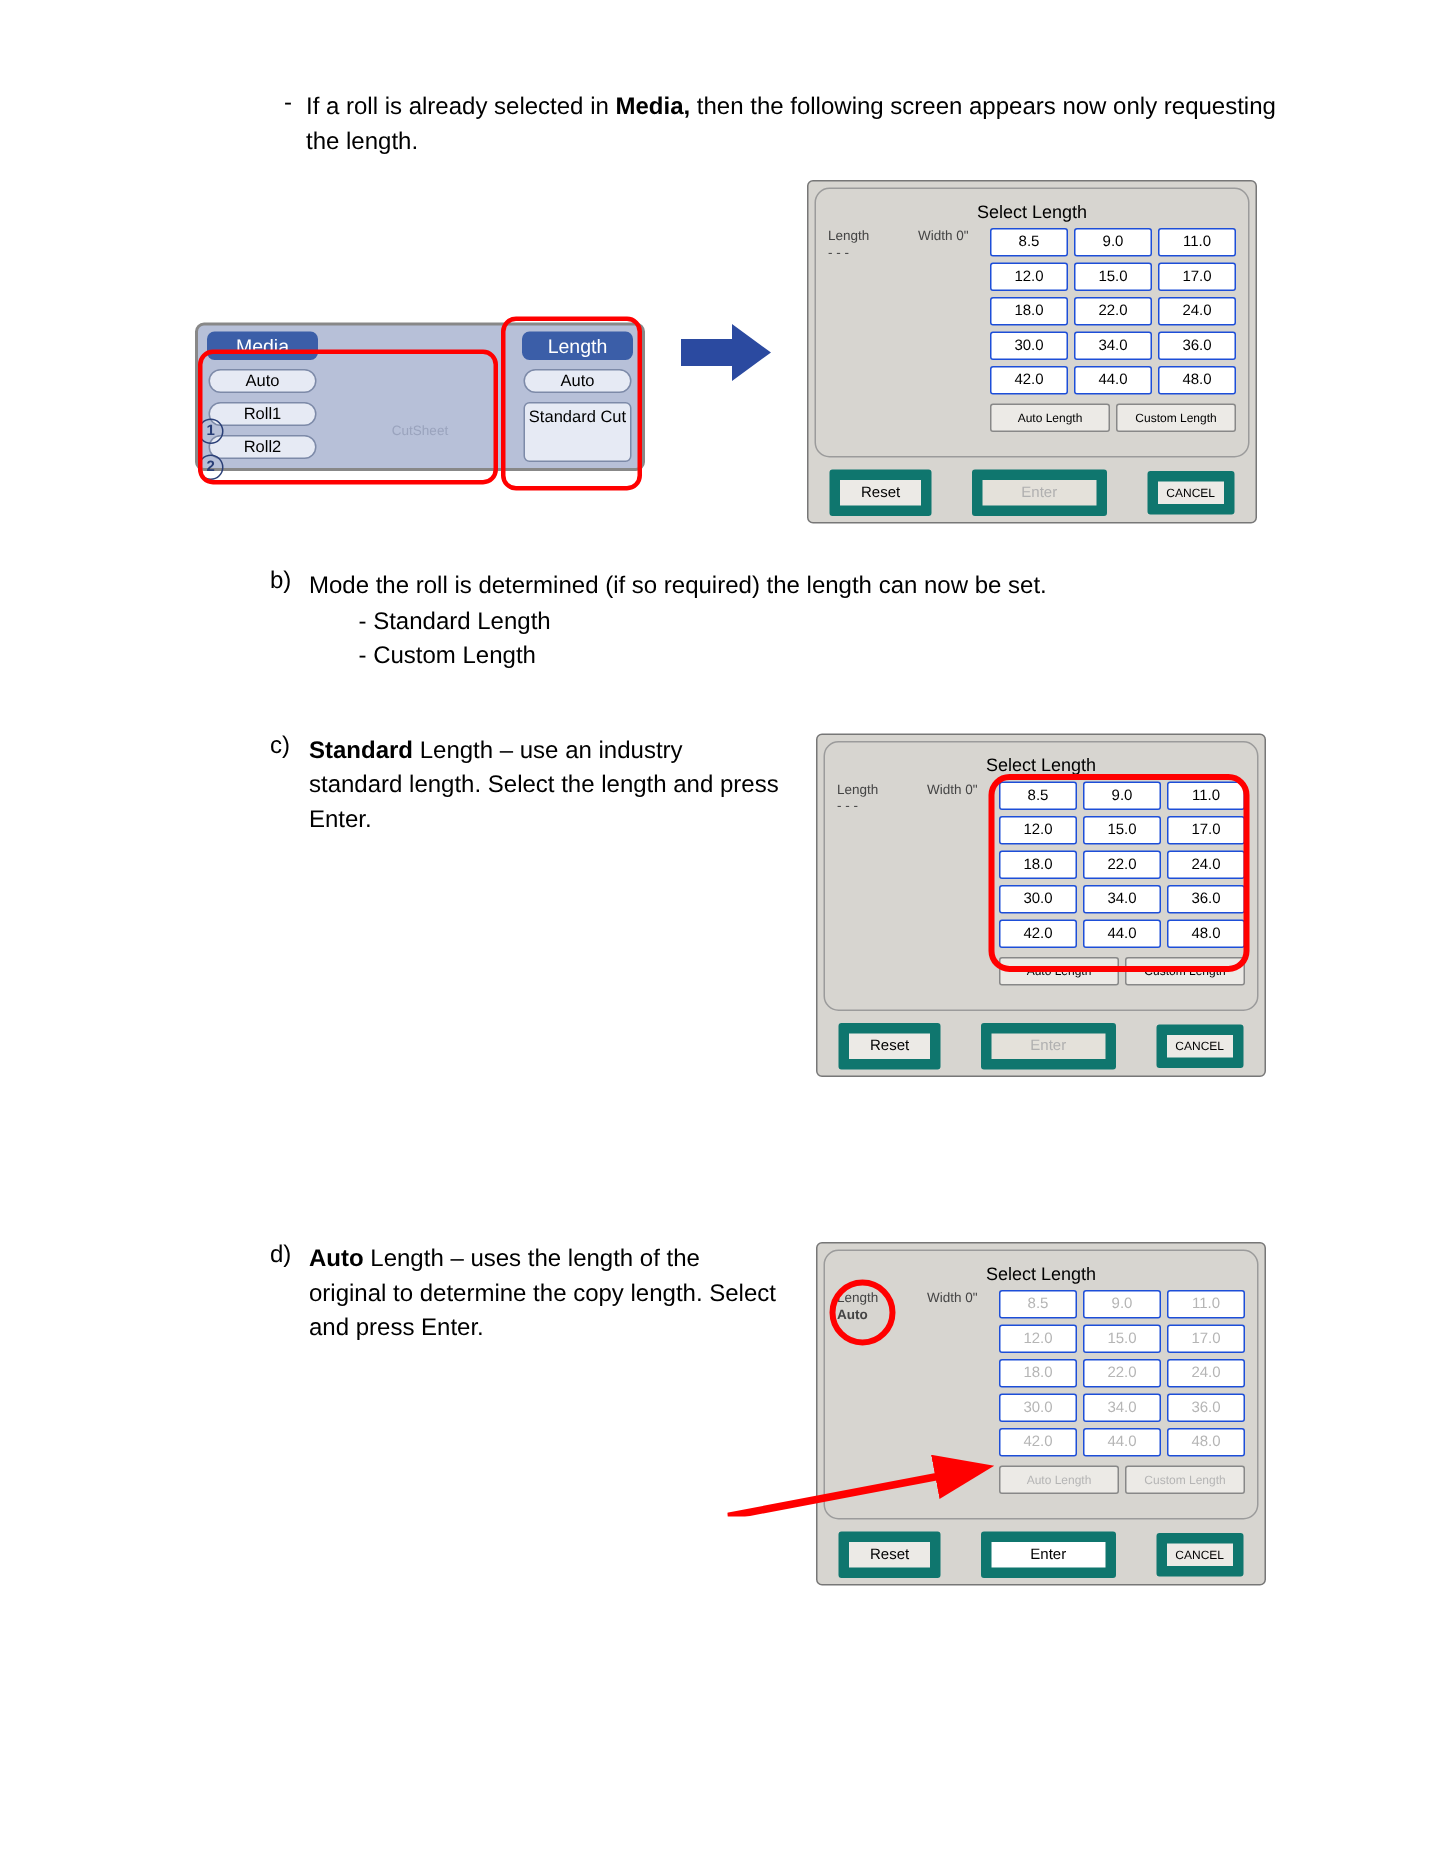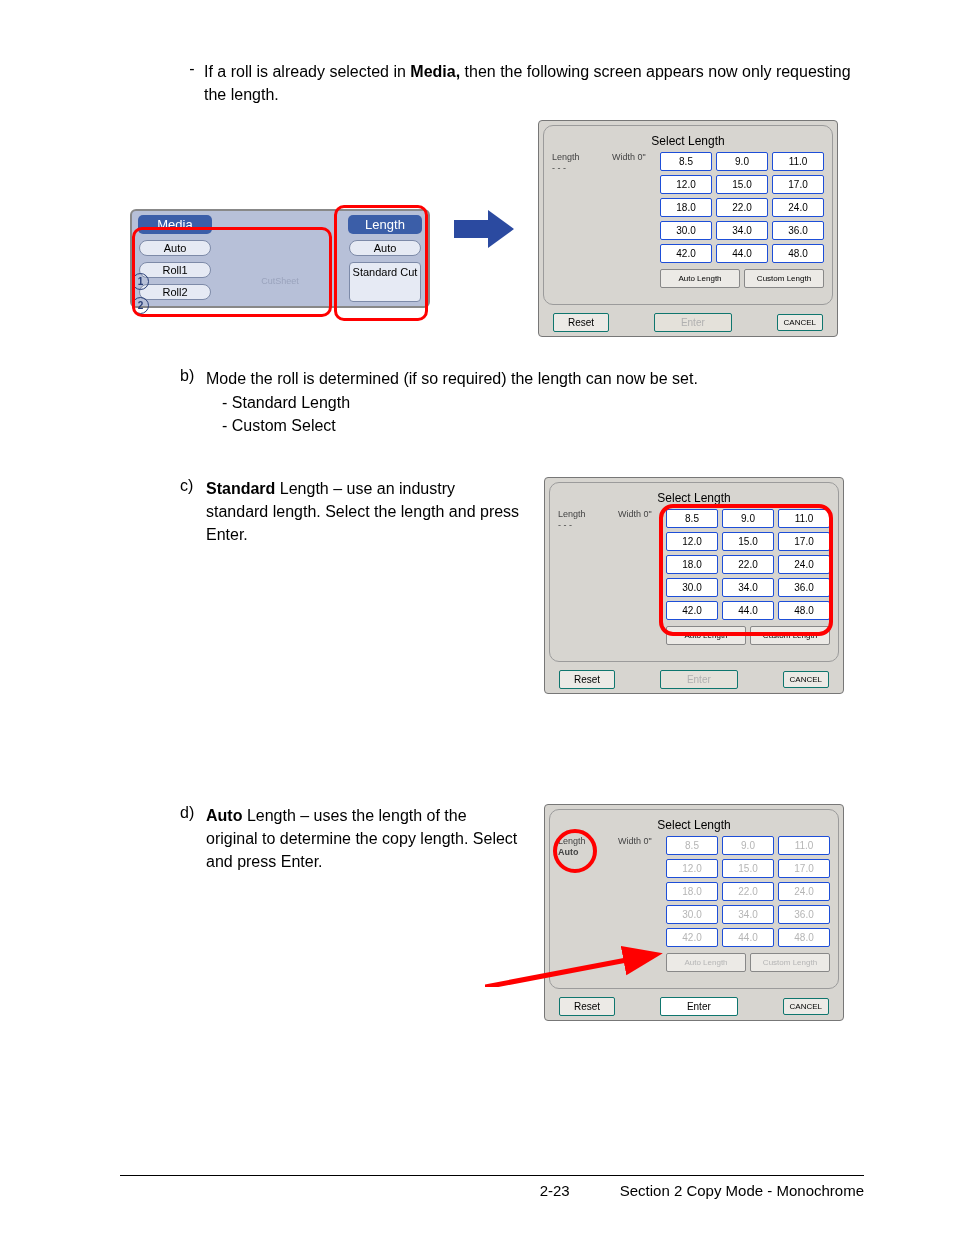--- a/index.html
+++ b/index.html
@@ -4,21 +4,21 @@
 <style>
   html,body{margin:0;padding:0;background:#fff;font-family:Arial,Helvetica,sans-serif;color:#000;}
   .page{width:954px;height:1235px;position:relative;box-sizing:border-box;padding:60px 90px 40px 120px;}
   .bullet-row{display:flex;align-items:flex-start;margin-bottom:14px;}
   .dash{width:24px;text-align:center;}
   .para{flex:1;font-size:16px;line-height:1.45;}
   .bold{font-weight:bold;}
   .list-row{display:flex;align-items:flex-start;margin-bottom:8px;}
   .list-letter{width:26px;font-size:16px;}
   .list-text{flex:1;font-size:16px;line-height:1.45;}
-  .sub-line{margin-left:16px;font-size:16px;line-height:1.45;}
+  .sub-line{margin-left:33px;font-size:16px;line-height:1.45;}
   
   .panel-media{width:300px;border:2px solid #888;border-radius:6px;background:#b7c0d8;display:flex;padding:4px 2px;box-sizing:border-box;position:relative;gap:38px;}
   .panel-media .col{flex:1;display:flex;flex-direction:column;align-items:center;gap:6px;}
   .pm-head{width:90%;text-align:center;font-size:13px;color:#fff;background:#3b5ea8;border-radius:5px;padding:2px 0;}
   .pm-btn{width:86%;text-align:center;font-size:11px;background:#e6eaf4;border:1px solid #7d8aa8;border-radius:8px;padding:1px 0;}
   .pm-btn.big{border-radius:4px;height:34px;display:flex;align-items:flex-start;justify-content:center;padding-top:3px;}
   .hl-red{border:3px solid red;border-radius:10px;position:absolute;box-sizing:border-box;}
   .circ-num{width:15px;height:15px;border:1.5px solid #2a3f77;border-radius:50%;font-size:10px;color:#2a3f77;display:flex;align-items:center;justify-content:center;position:absolute;font-weight:bold;}
   .arrow{position:absolute;}
   
@@ -28,21 +28,21 @@
   .dlg-body{display:flex;}
   .dlg-left{width:60px;font-size:9px;color:#444;line-height:1.2;}
   .dlg-mid{width:48px;font-size:9px;color:#444;}
   .dlg-grid{display:grid;grid-template-columns:repeat(3,1fr);gap:4px;flex:1;}
   .len-btn{background:#fff;border:1px solid #1d4ed8;font-size:10px;text-align:center;padding:3px 0;border-radius:2px;}
   .len-btn.dim{color:#b5b5b5;}
   .mode-row{display:flex;gap:4px;margin-top:6px;margin-left:108px;}
   .mode-btn{flex:1;font-size:8px;background:#eceae6;border:1px solid #888;text-align:center;padding:4px 2px;border-radius:2px;}
   .mode-btn.dim{color:#b5b5b5;}
   .dlg-foot{display:flex;justify-content:space-between;align-items:center;margin-top:8px;padding:0 10px;}
-  .foot-btn{font-size:10px;background:#eceae6;border:1px solid #0f766e;padding:3px 14px;border-radius:2px;}
+  .foot-btn{font-size:10px;background:#eceae6;border:7px solid #0f766e;padding:3px 14px;border-radius:2px;}
   .foot-btn.enter{padding:3px 26px;background:#e4e1da;}
   .foot-btn.dim{color:#b0b0b0;}
   .foot-btn.cancel{font-size:8px;padding:3px 6px;}
   .corner-round{position:absolute;border:4px solid red;border-radius:14px;box-sizing:border-box;}
   .red-circ{position:absolute;border:4px solid red;border-radius:50%;box-sizing:border-box;}
   .red-arrow{position:absolute;}
   .footer{position:absolute;bottom:36px;left:120px;right:90px;border-top:1px solid #000;padding-top:6px;font-size:15px;display:flex;justify-content:flex-end;gap:50px;}
   .row-block{display:flex;align-items:flex-start;gap:24px;}
   .section{margin-left:60px;}
 </style>
@@ -125,21 +125,21 @@
       </div>
     </div>
   </div>
 
   <div class="section" style="margin-top:30px;">
     <div class="list-row">
       <div class="list-letter">b)</div>
       <div class="list-text">
         <div>Mode the roll is determined (if so required) the length can now be set.</div>
         <div class="sub-line">- Standard Length</div>
-        <div class="sub-line">- Custom Select</div>
+        <div class="sub-line">- Custom Length</div>
       </div>
     </div>
   </div>
 
   <div class="section" style="margin-top:40px;">
     <div class="row-block">
       <div style="display:flex;width:340px;">
         <div class="list-letter">c)</div>
         <div class="list-text">
           <span class="bold">Standard</span><span> Length – use an industry standard length. Select the length and press Enter.</span>
@@ -240,18 +240,14 @@
               <marker id="ah" markerWidth="8" markerHeight="8" refX="6" refY="3" orient="auto">
                 <polygon points="0,0 8,3 0,6" fill="red"></polygon>
               </marker>
             </defs>
           <line x1="0" y1="100" x2="168" y2="68" stroke="red" stroke-width="5" marker-end="url(#ah)"></line>
         </svg>
       </div>
     </div>
   </div>
 
-  <div class="footer">
-    <span>2-23</span>
-    <span>Section 2    Copy Mode - Monochrome</span>
-  </div>
 
 </div>
 
 </body></html>

